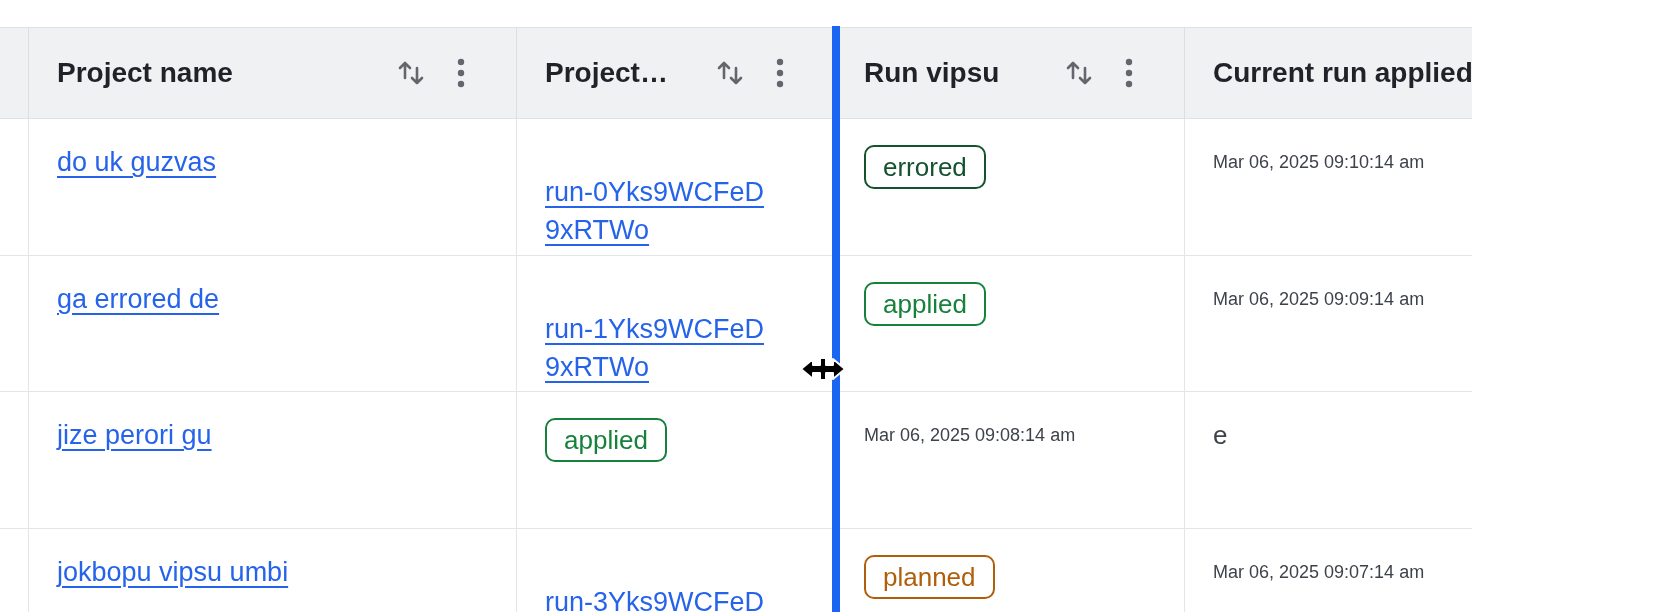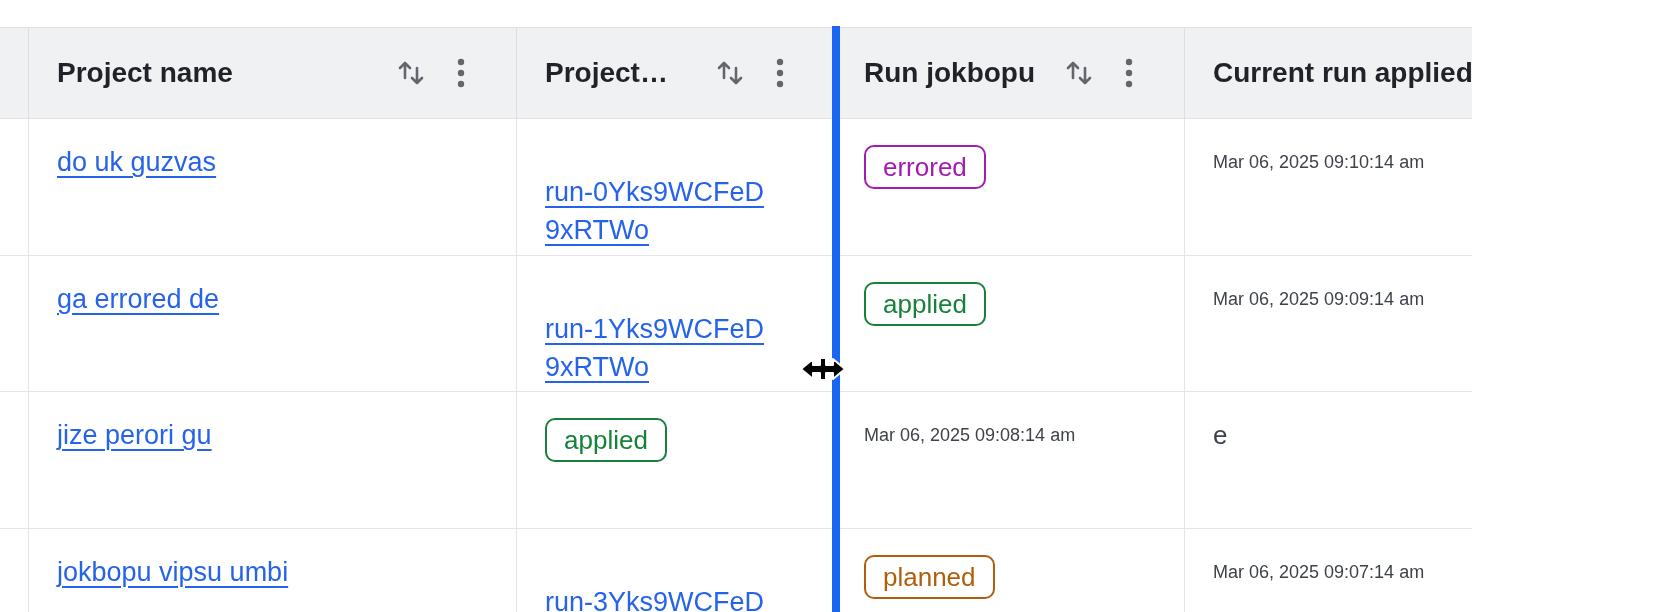--- a/index.html
+++ b/index.html
@@ -106,21 +106,21 @@
             </button>
           <button class="icon-btn">
               <svg width="10" height="32" viewBox="0 0 10 32">
                 <use href="#kebab-glyph"></use>
               </svg>
             </button>
         </span>
       </div>
 
       <div class="cell">
-        <span class="col-label">Run jokbopu</span>
+        <span class="col-label">Run vipsu</span>
         <span class="hdr-icons">
           <button class="icon-btn">
               <svg width="30" height="36" viewBox="0 0 30 36">
                 <use href="#sort-glyph"></use>
               </svg>
             </button>
           <button class="icon-btn">
               <svg width="10" height="32" viewBox="0 0 10 32">
                 <use href="#kebab-glyph"></use>
               </svg>
@@ -146,21 +146,21 @@
 
     <div class="row body-row">
       <div class="cell spacer-cell"></div>
       <div class="cell">
         <a class="tlink">do uk guzvas</a>
       </div>
       <div class="cell run-cell">
         <a class="tlink">run-0Yks9WCFeD9xRTWo</a>
       </div>
       <div class="cell badge-cell">
-        <span class="badge" style="color: #a21caf;">errored</span>
+        <span class="badge" style="color: #14532d;">errored</span>
       </div>
       <div class="cell">
         <span class="date-text">Mar 06, 2025 09:10:14 am</span>
       </div>
       <div class="cell last">
         <span class="more-text">e</span>
       </div>
     </div>
 
     <div class="row body-row">

